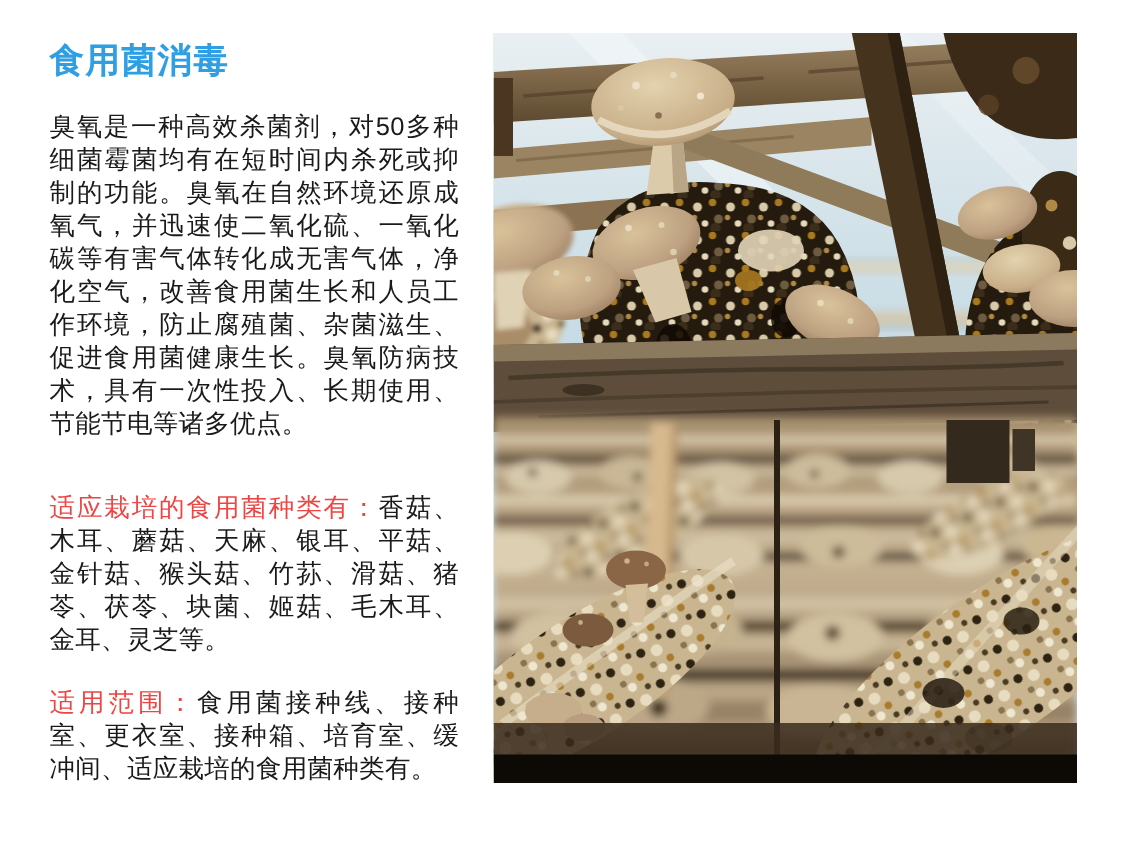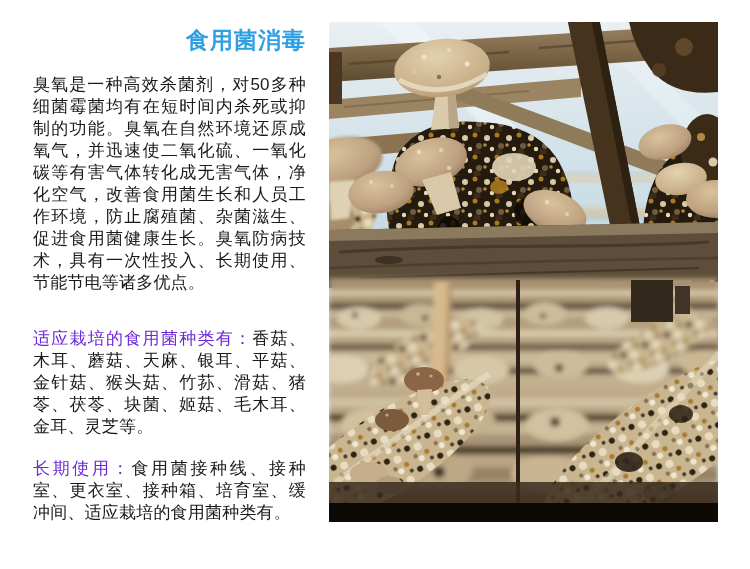--- a/index.html
+++ b/index.html
@@ -3,49 +3,49 @@
 <meta charset="utf-8">
 <style>
   html,body{margin:0;padding:0;}
   body{
     width:750px;height:569px;position:relative;overflow:hidden;
     background:#ffffff;
     font-family:"Liberation Sans","DejaVu Sans",sans-serif;
   }
   .page-title{
     position:absolute;left:33px;top:25px;width:273px;
-    text-align:right;font-size:23px;font-weight:bold;color:#2f9fe4;
+    text-align:left;font-size:23px;font-weight:bold;color:#2f9fe4;
     letter-spacing:1px;white-space:nowrap;
   }
   .para{
     position:absolute;left:33px;width:273px;
     font-size:17px;line-height:22px;color:#1a1a1a;
     text-align:justify;text-justify:inter-ideograph;
     letter-spacing:0.2px;
   }
   #para-intro{top:57px;}
   #para-species{top:311px;}
   #para-scope{top:441px;}
-  .lead{color:#6d28d9;}
+  .lead{color:#ef4444;}
   .photo-wrap{
     position:absolute;left:329px;top:22px;width:389px;height:500px;
     overflow:hidden;background:#cfe0e8;
   }
   .photo-wrap svg{display:block;width:389px;height:500px;}
 </style>
 </head>
 <body>
 
 <div class="page-title">食用菌消毒</div>
 
 <p class="para" id="para-intro"><span>臭氧是一种高效杀菌剂，对50多种细菌霉菌均有在短时间内杀死或抑制的功能。臭氧在自然环境还原成氧气，并迅速使二氧化硫、一氧化碳等有害气体转化成无害气体，净化空气，改善食用菌生长和人员工作环境，防止腐殖菌、杂菌滋生、促进食用菌健康生长。臭氧防病技术，具有一次性投入、长期使用、节能节电等诸多优点。</span></p>
 
 <p class="para" id="para-species"><span class="lead">适应栽培的食用菌种类有：</span><span>香菇、木耳、蘑菇、天麻、银耳、平菇、金针菇、猴头菇、竹荪、滑菇、猪苓、茯苓、块菌、姬菇、毛木耳、金耳、灵芝等。</span></p>
 
-<p class="para" id="para-scope"><span class="lead">长期使用：</span><span>食用菌接种线、接种室、更衣室、接种箱、培育室、缓冲间、适应栽培的食用菌种类有。</span></p>
+<p class="para" id="para-scope"><span class="lead">适用范围：</span><span>食用菌接种线、接种室、更衣室、接种箱、培育室、缓冲间、适应栽培的食用菌种类有。</span></p>
 
 <div class="photo-wrap">
 <svg viewBox="0 0 389 500" xmlns="http://www.w3.org/2000/svg">
   <defs>
     <linearGradient id="sky" x1="0" y1="0" x2="0" y2="1">
       <stop offset="0" stop-color="#e9eff2"></stop>
       <stop offset="0.5" stop-color="#cfe0e8"></stop>
       <stop offset="1" stop-color="#bcd3de"></stop>
     </linearGradient>
     <linearGradient id="lowGrad" x1="0" y1="0" x2="0" y2="1">

